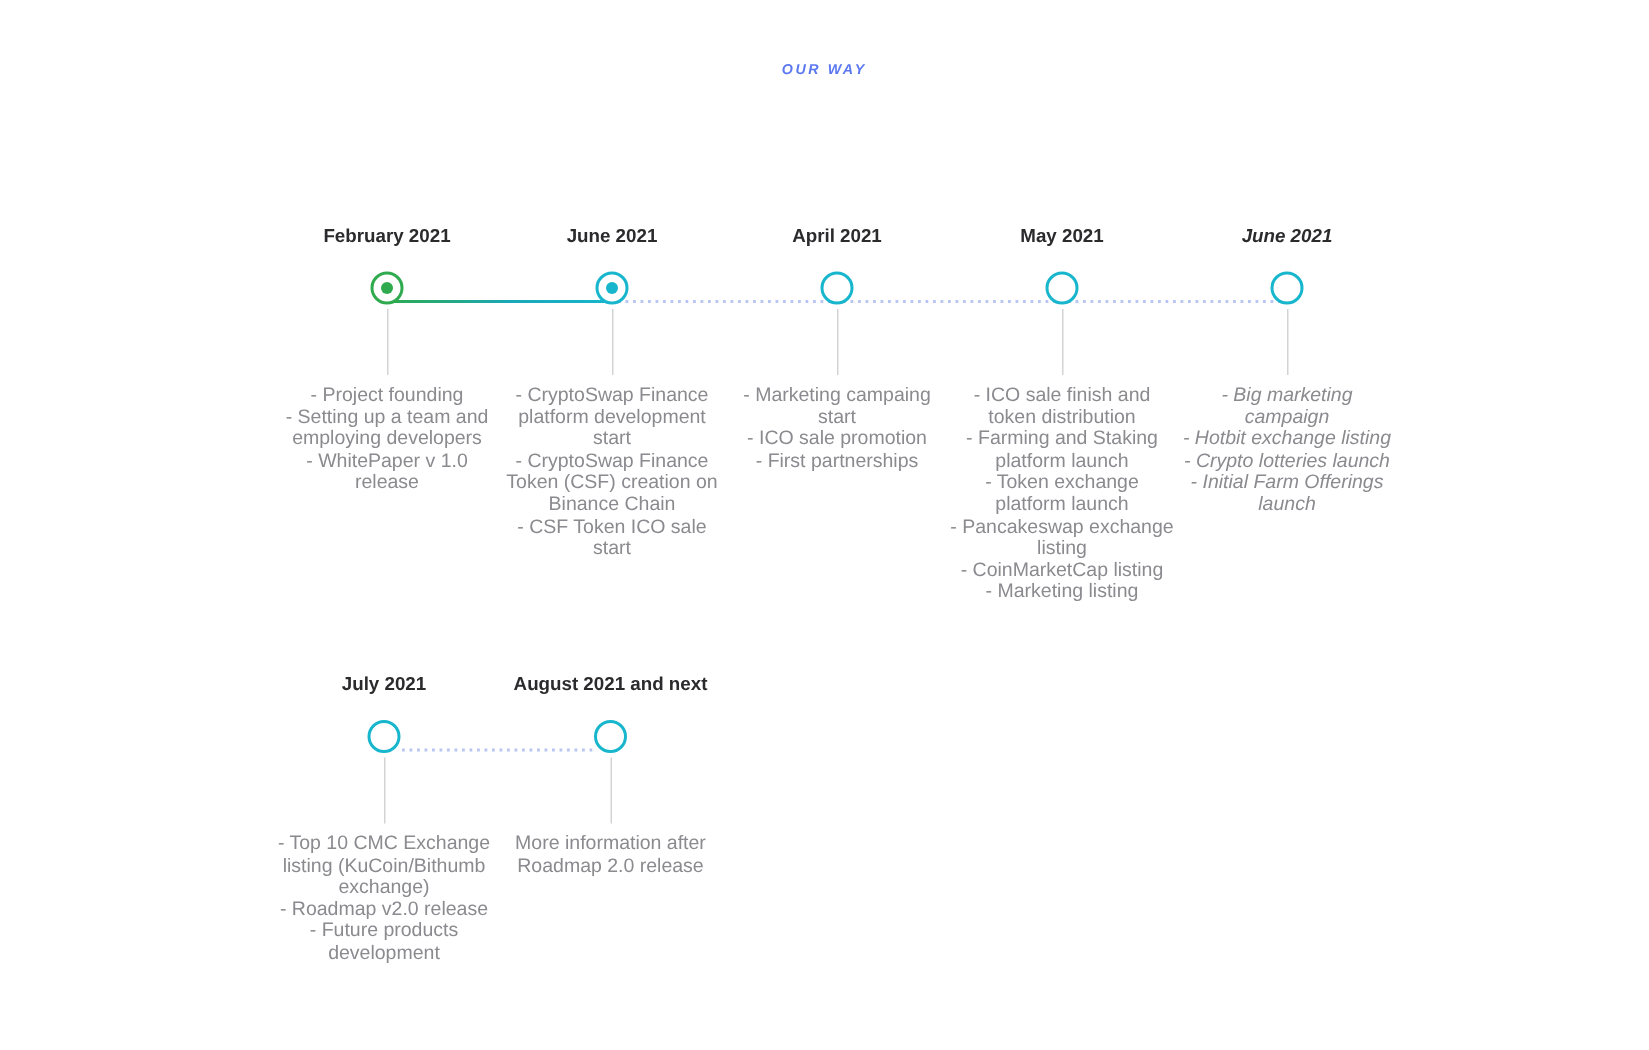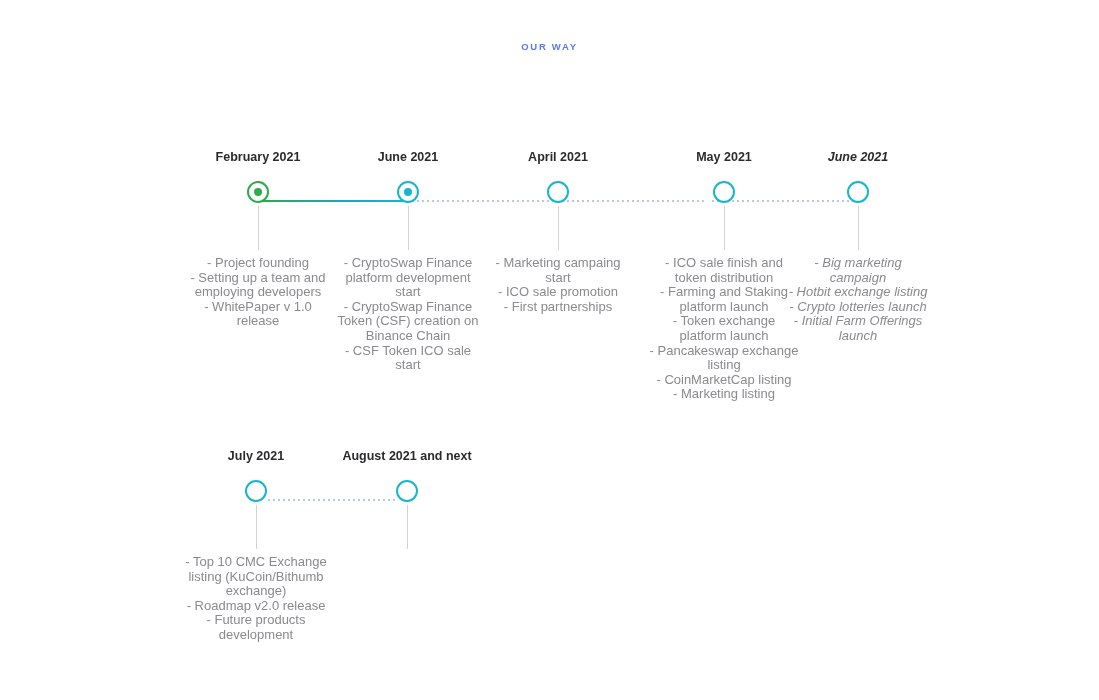--- a/index.html
+++ b/index.html
@@ -13,20 +13,21 @@
     font-family: "Liberation Sans", sans-serif;
     overflow: hidden;
     position: relative;
   }
 
   
   .header {
     width: 100%;
     text-align: center;
     padding-top: 42px;
+    font-style: italic;
   }
   .eyebrow {
     font-size: 9.5px;
     font-weight: bold;
     letter-spacing: 1.7px;
     color: #5b78f0;
     text-transform: uppercase;
     line-height: 1;
   }
   .page-title {
@@ -214,21 +215,21 @@
             <span class="m-dot"></span>
           </div>
         <div class="m-stem"></div>
       </div>
       <div class="m-body">- Marketing campaing
 start
 - ICO sale promotion
 - First partnerships</div>
     </div>
 
-    <div class="milestone" style="left:704px;">
+    <div class="milestone" style="left:688px;">
       <div class="m-label">May 2021</div>
       <div class="m-marker-wrap">
         <div class="m-marker">
             <span class="m-dot"></span>
           </div>
         <div class="m-stem"></div>
       </div>
       <div class="m-body wide">- ICO sale finish and
 token distribution
 - Farming and Staking
@@ -280,16 +281,18 @@
     </div>
 
     <div class="milestone" style="left:387px;">
       <div class="m-label">August 2021 and next</div>
       <div class="m-marker-wrap">
         <div class="m-marker">
             <span class="m-dot"></span>
           </div>
         <div class="m-stem"></div>
       </div>
+      <div class="m-body wide">More information after
+Roadmap 2.0 release</div>
     </div>
   </div>
 
 </div>
 
 </body></html>

